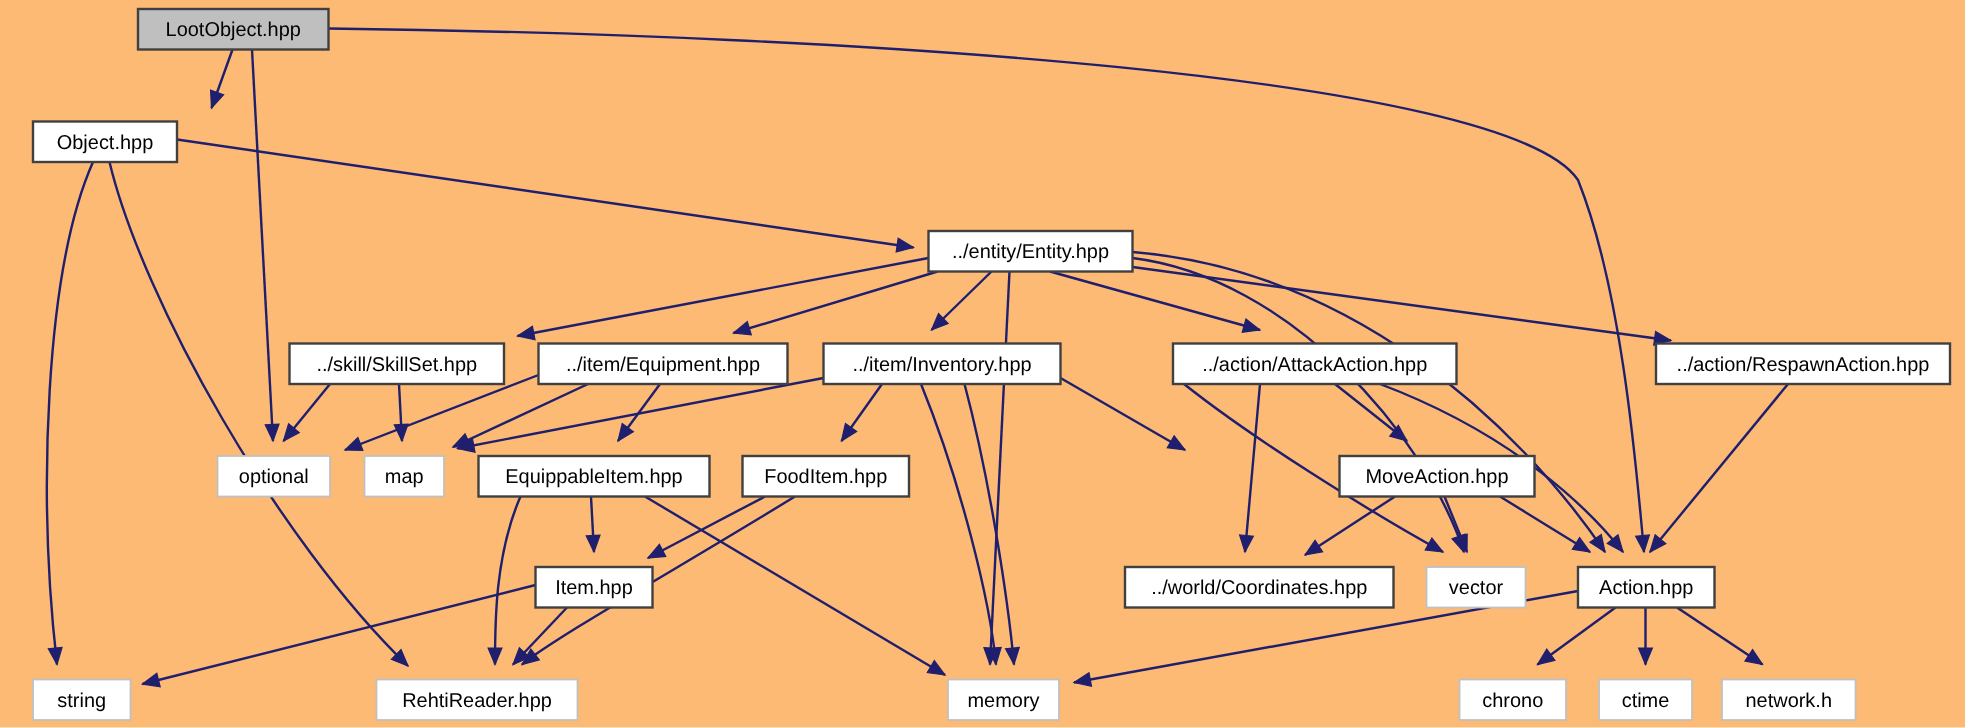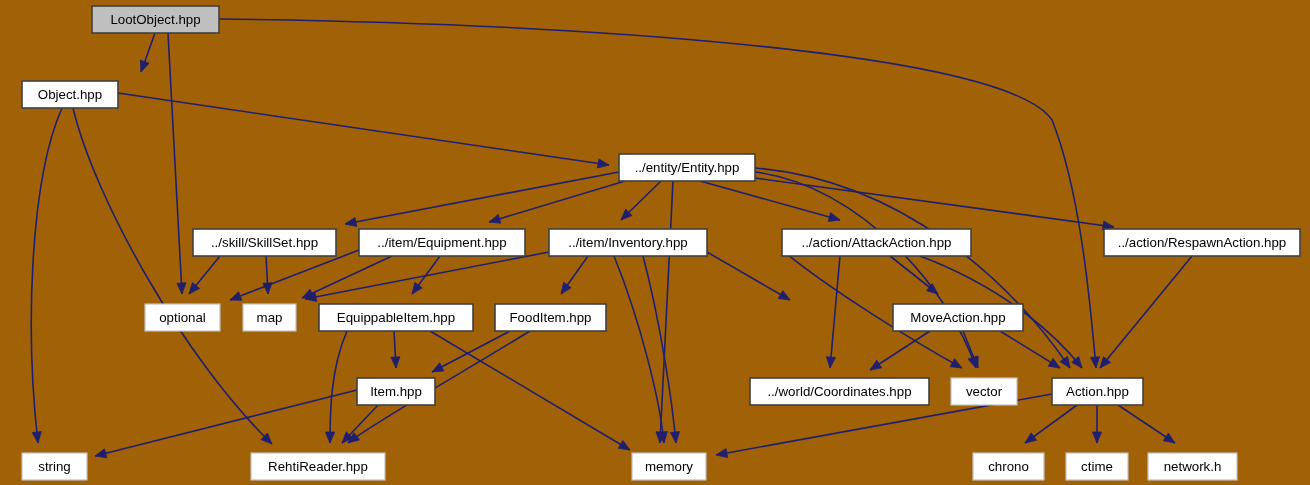--- a/index.html
+++ b/index.html
@@ -4,21 +4,21 @@
 <style>
   html, body {
     margin: 0;
     padding: 0;
     background: #ffffff;
   }
   #graph-root {
     position: relative;
     width: 1310px;
     height: 485px;
-    background: #a16207;
+    background: #fdba74;
     font-family: "Liberation Sans", sans-serif;
     overflow: hidden;
   }
   svg#graph-svg {
     position: absolute;
     top: 0;
     left: 0;
     width: 1310px;
     height: 485px;
     display: block;

